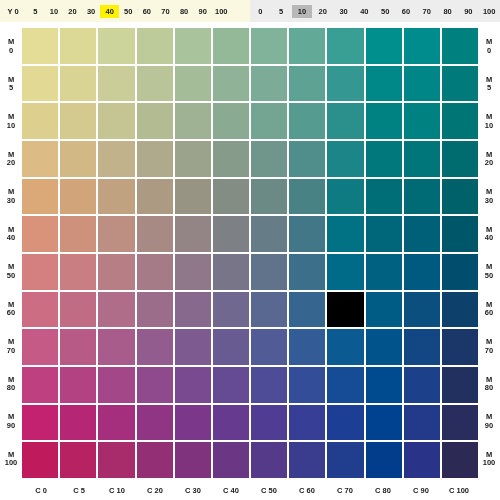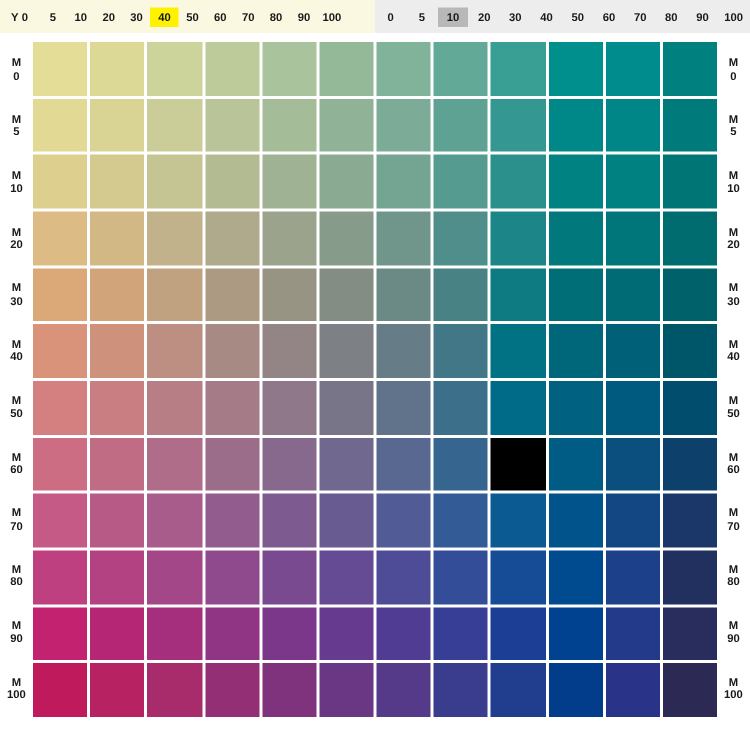--- a/index.html
+++ b/index.html
@@ -351,14 +351,28 @@
       <div class="side-cell">
         <span>M</span>
         <span>90</span>
       </div>
       <div class="side-cell">
         <span>M</span>
         <span>100</span>
       </div>
     </div>
 
+  <div class="footer-band">
+      <div class="ftr-cell">C 0</div>
+      <div class="ftr-cell">C 5</div>
+      <div class="ftr-cell">C 10</div>
+      <div class="ftr-cell">C 20</div>
+      <div class="ftr-cell">C 30</div>
+      <div class="ftr-cell">C 40</div>
+      <div class="ftr-cell">C 50</div>
+      <div class="ftr-cell">C 60</div>
+      <div class="ftr-cell">C 70</div>
+      <div class="ftr-cell">C 80</div>
+      <div class="ftr-cell">C 90</div>
+      <div class="ftr-cell">C 100</div>
+    </div>
 
 </div>
 
 </body></html>

